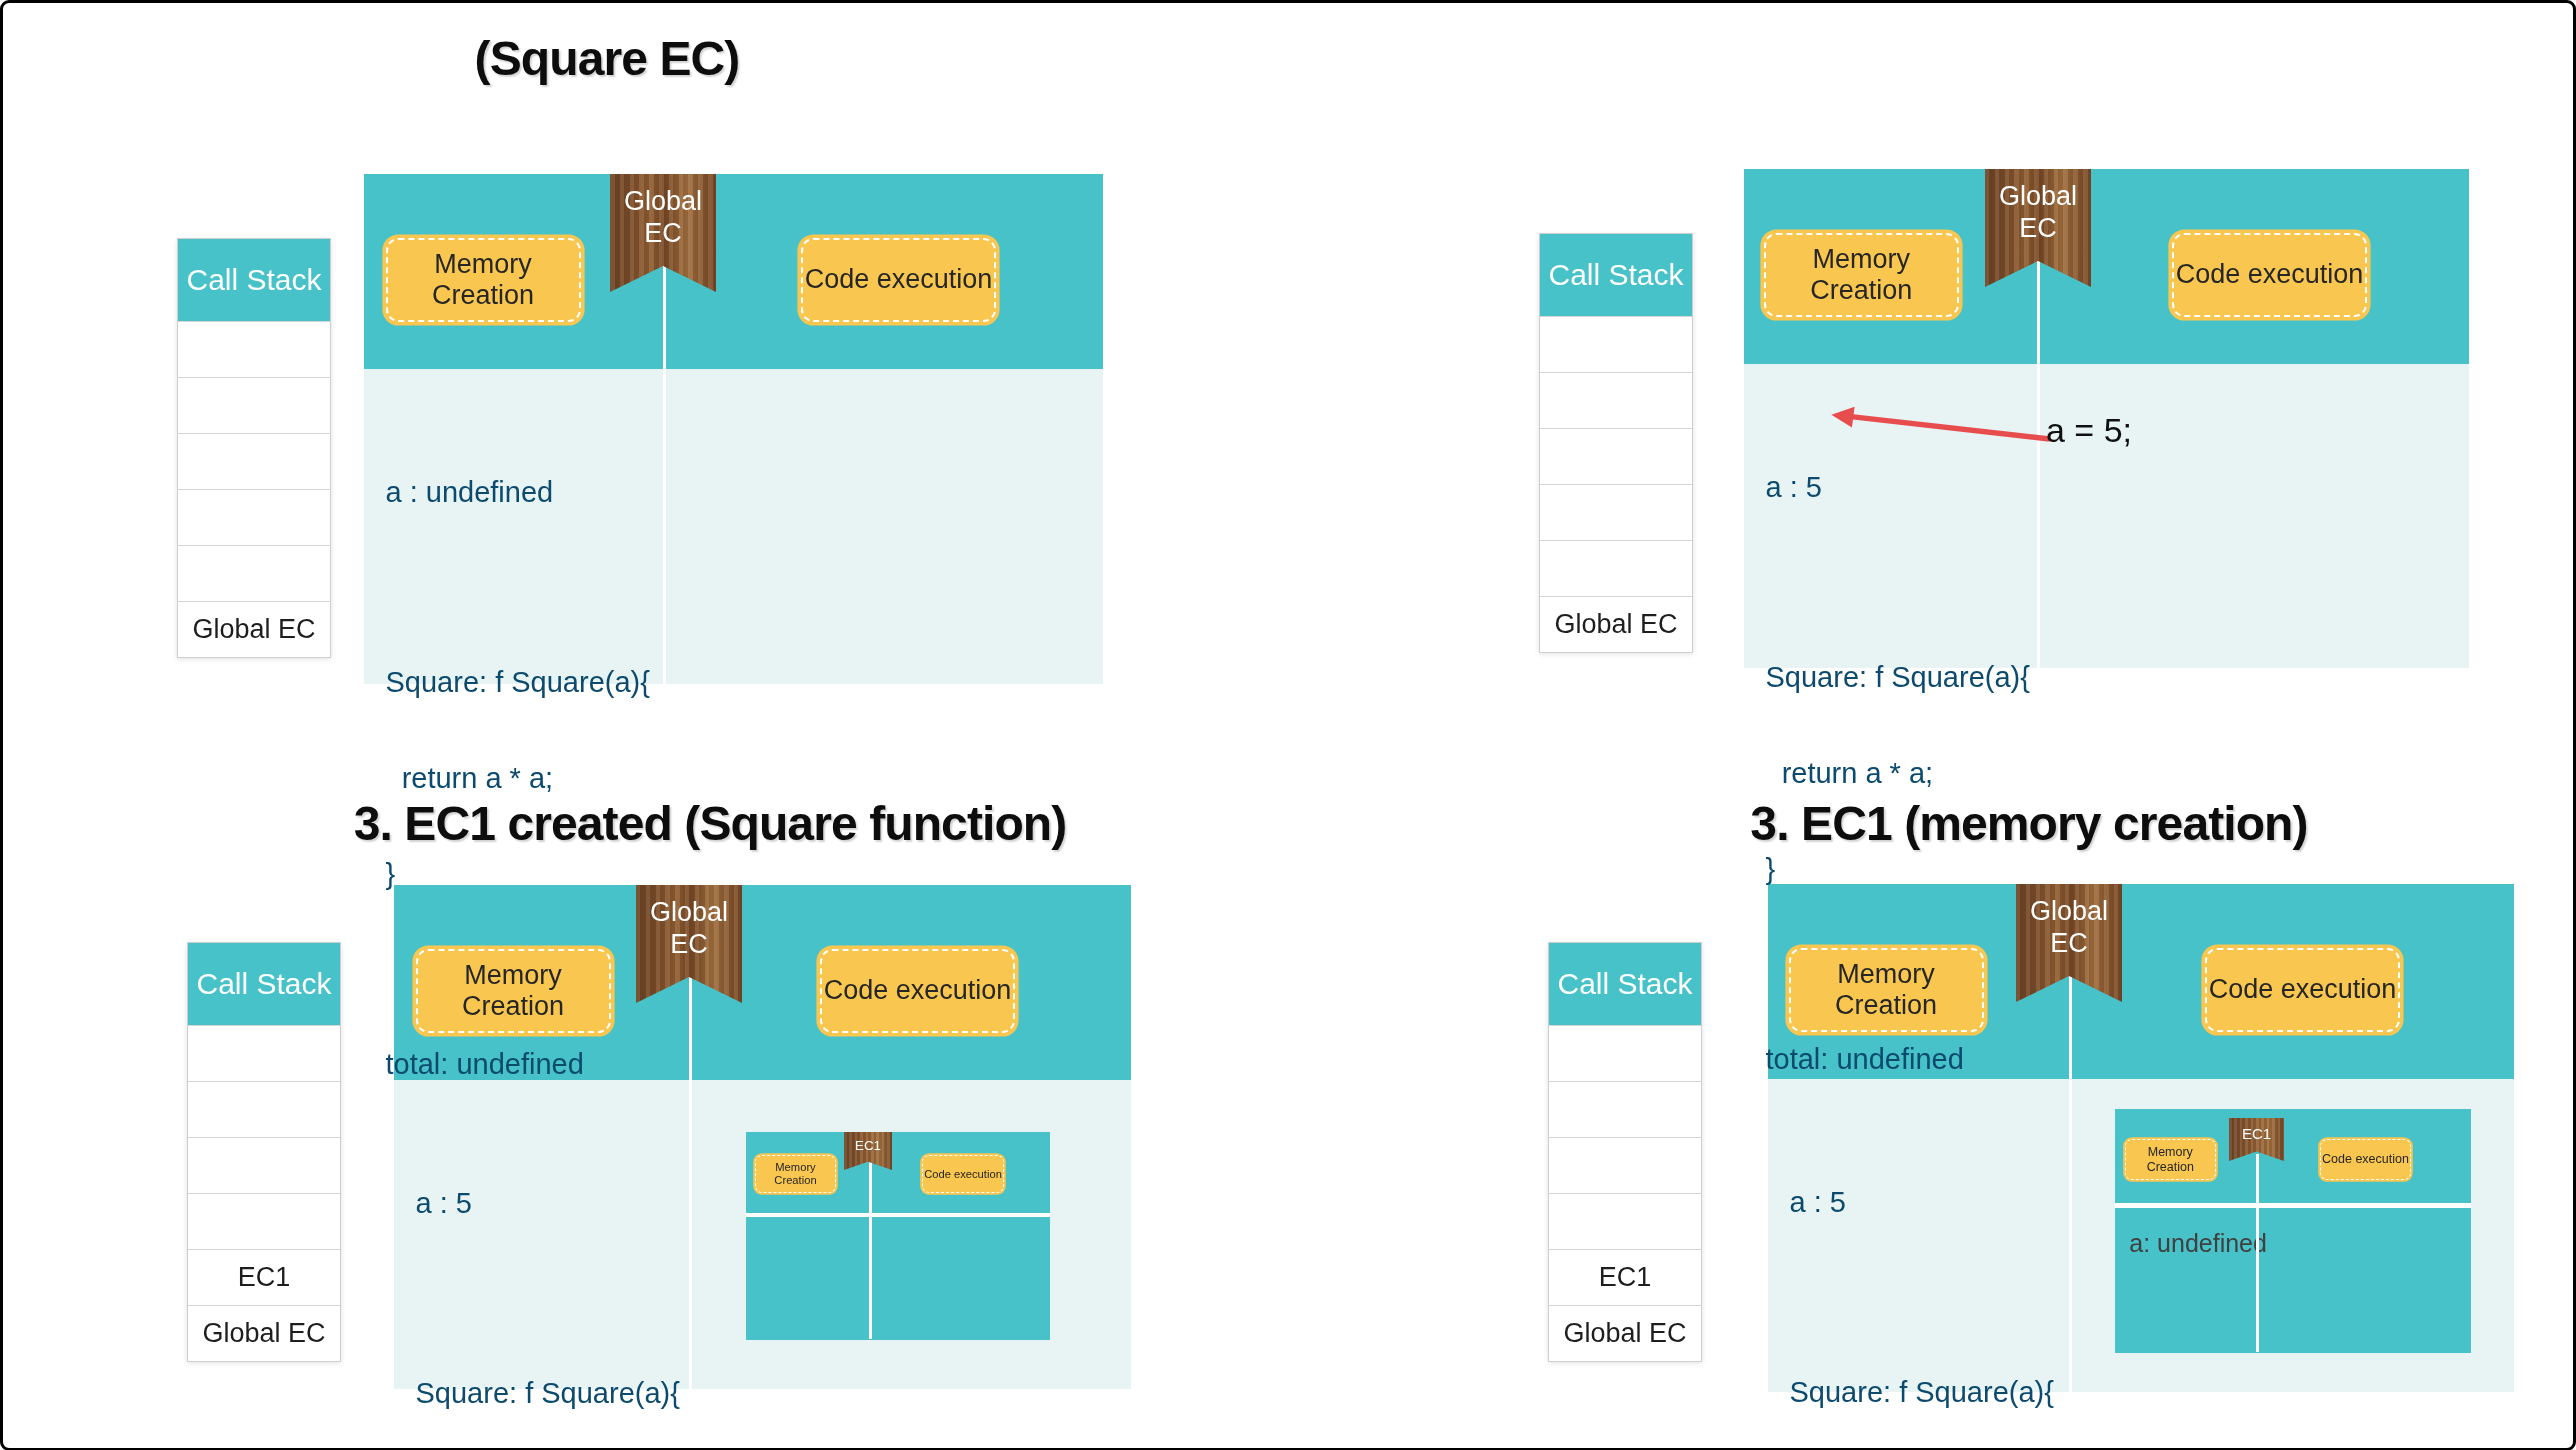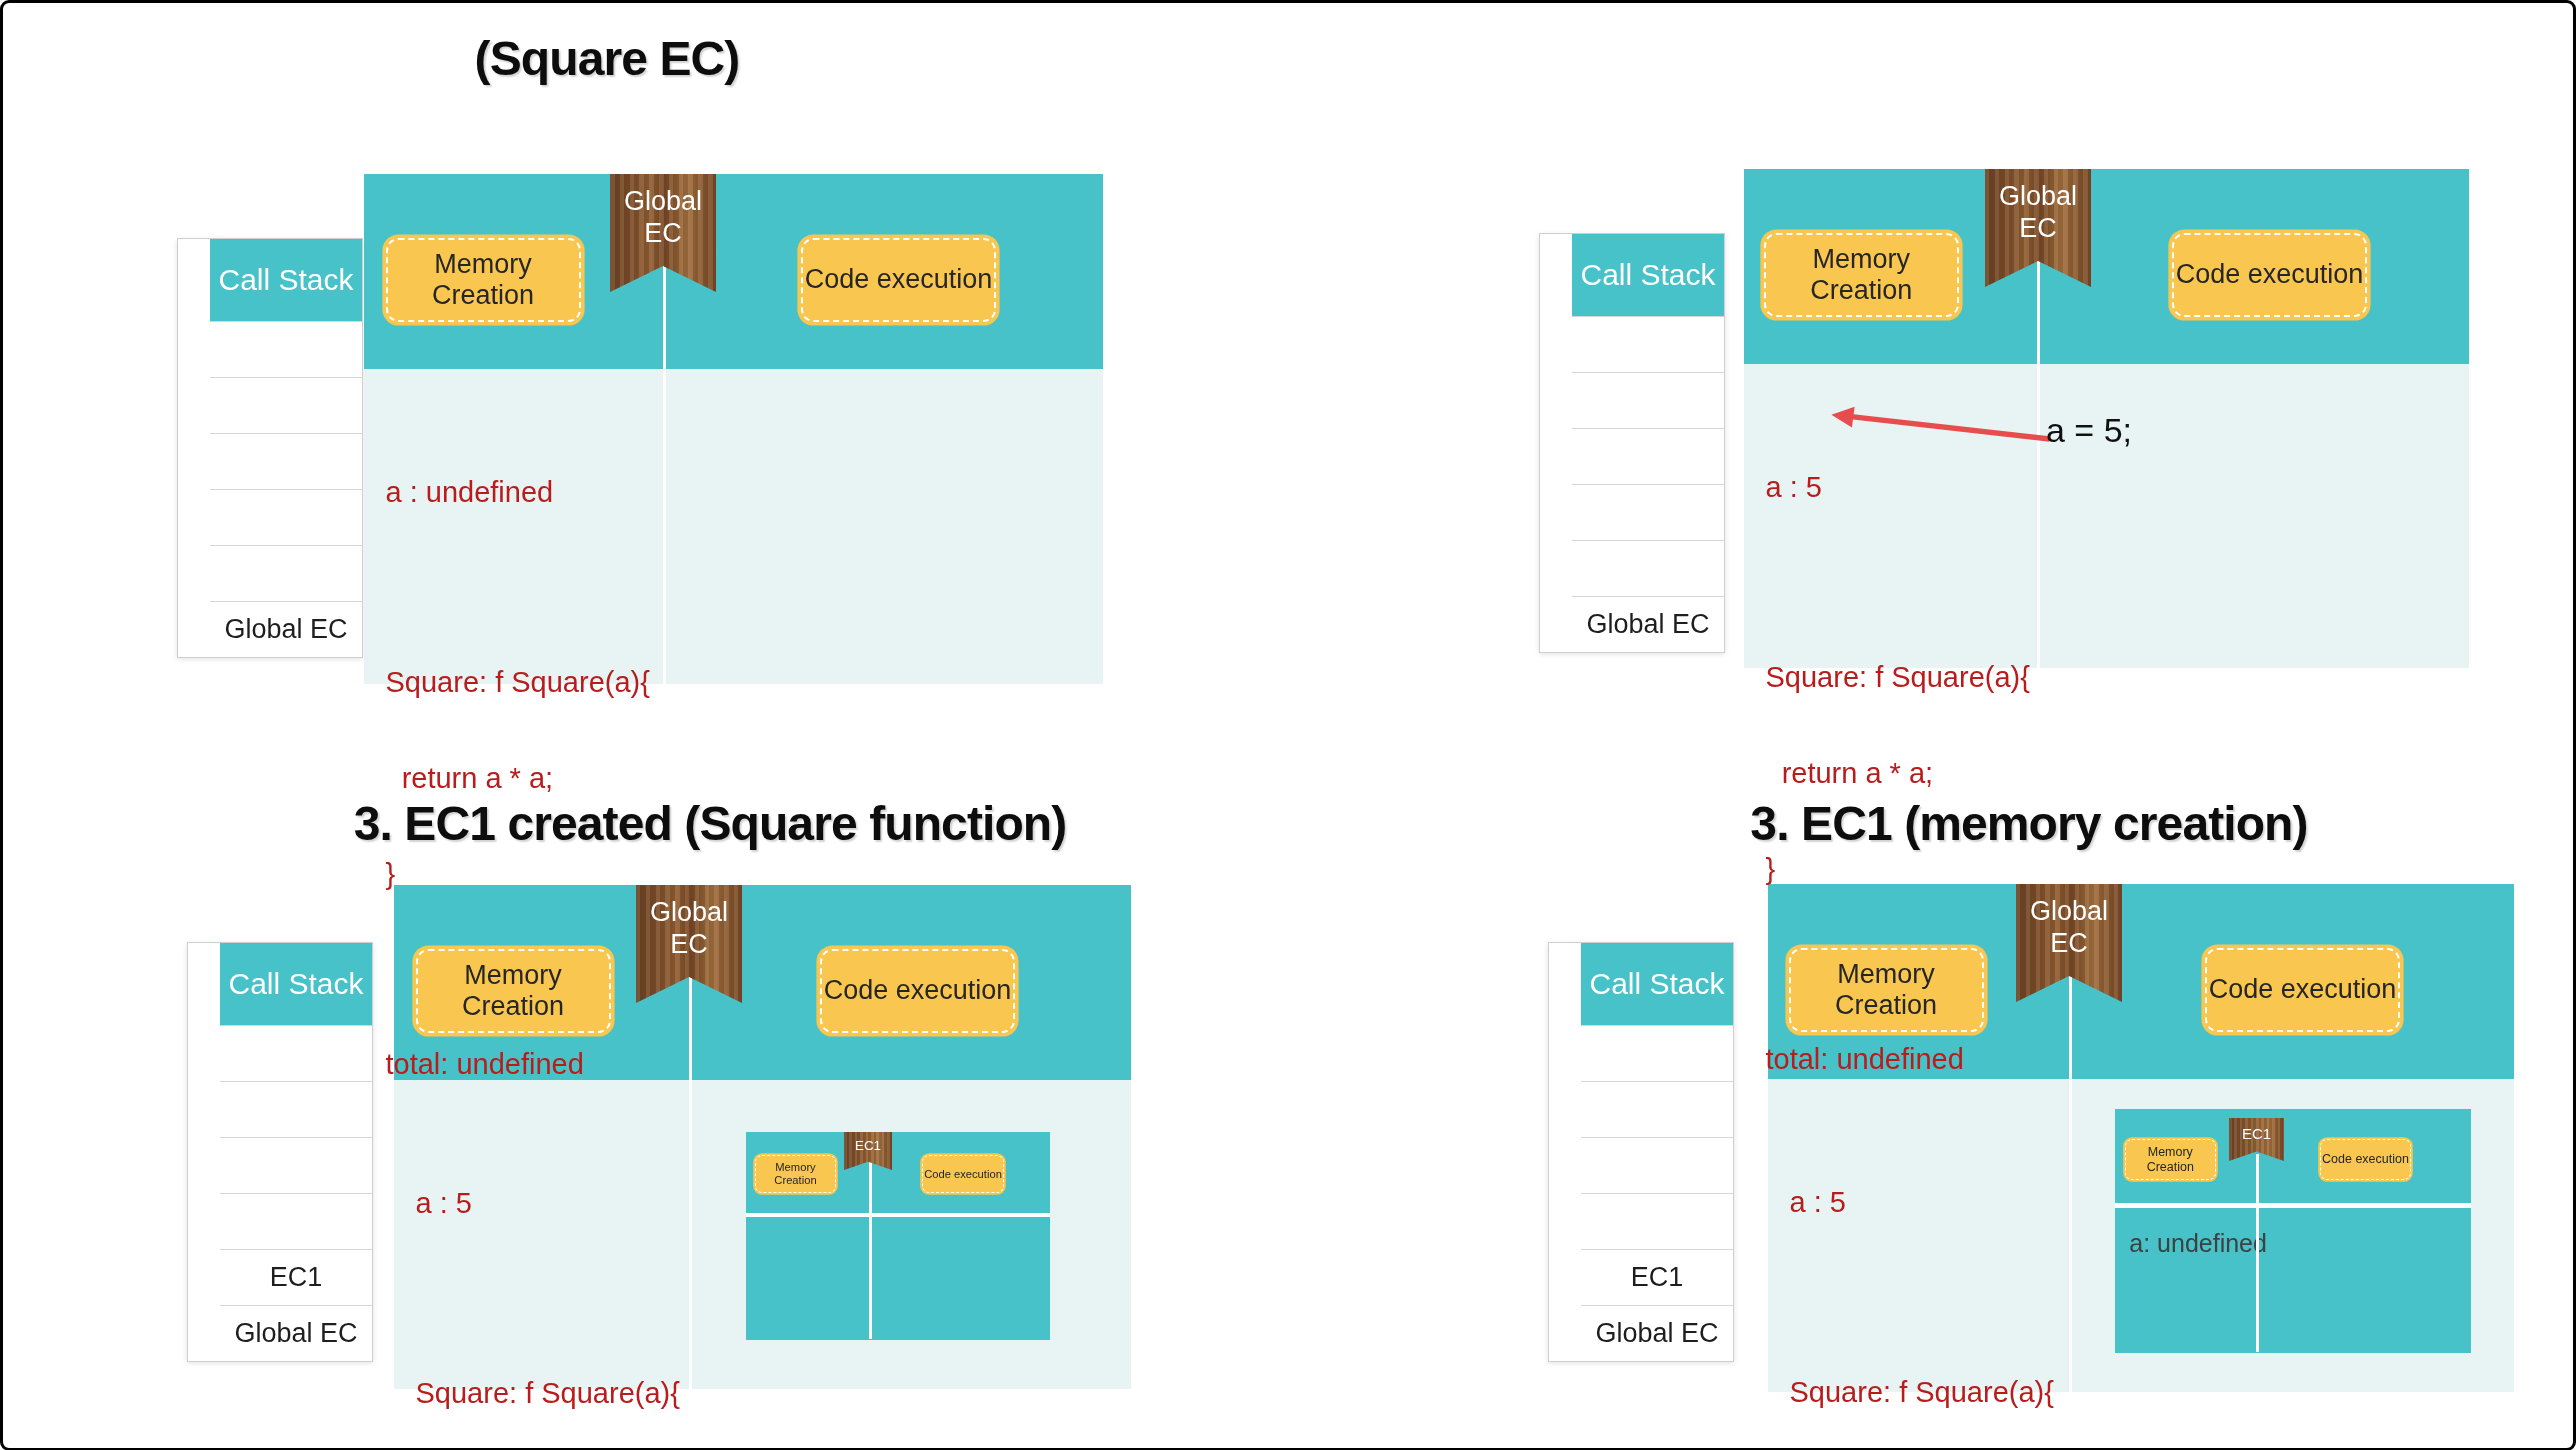--- a/index.html
+++ b/index.html
@@ -9,40 +9,40 @@
   html,body{margin:0;padding:0;background:#fff;}
   #stage{
     position:relative; width:2576px; height:1451px; background:#fff;
     border:3.6px solid #000; border-radius:9px; box-sizing:border-box; overflow:hidden;
     font-family:"Liberation Sans","DejaVu Sans",sans-serif; color:var(--ink);
   }
   .title{position:absolute; text-align:center; font-weight:bold; font-size:48px; line-height:1.22;
     color:#0d0d0d; letter-spacing:-0.9px; text-shadow:1.8px 1.8px 1.8px rgba(0,0,0,.18);}
   .title div{white-space:nowrap;}
   .callstack{position:absolute; width:152px; background:#fff; border:1.8px solid #cfcfcf;
-    box-shadow:0 1.8px 5.4px rgba(0,0,0,.12); box-sizing:content-box;padding-left:32px;}
+    box-shadow:0 1.8px 5.4px rgba(0,0,0,.12); box-sizing:content-box;}
   .cs-header{height:82px; background:var(--teal); color:#fff; display:flex; align-items:center;
     justify-content:center; text-align:center; font-size:30px; line-height:1.25; width:100%;}
   .cs-row{height:55px; border-top:1.8px solid #d6d6d6; display:flex; align-items:center;
     justify-content:center; font-size:27px; color:#1e1e1e; background:#fff;}
   .ecbox{position:absolute; background:var(--mint);}
   .ec-header{position:absolute; left:0; right:0; top:0; height:195px; background:var(--teal);}
   .ec-divider{position:absolute; width:2.7px; top:92px; bottom:0; background:#fff; z-index:1;}
   .ribbon{position:absolute; top:0; width:106px; height:118px; z-index:3;
     clip-path:polygon(0 0,100% 0,100% 100%,50% 78%,0 100%);
     background:
       repeating-linear-gradient(90deg, rgba(255,255,255,.07) 0 4.5px, rgba(0,0,0,.10) 4.5px 9.8px),
       linear-gradient(90deg,var(--wood1) 0%,#7d4e2a 18%,var(--wood2) 38%,#7a4a27 52%,var(--wood3) 72%,#8a5930 88%,#7a4a27 100%);
     color:#fff; font-size:27px; line-height:1.2; text-align:center; padding-top:10.7px; box-sizing:border-box;}
   .badge{position:absolute; top:64px; width:195px; height:84px; background:var(--yellow);
     border:2.7px dashed #fff; box-shadow:0 0 0 3.6px var(--yellow); border-radius:12.5px;
     display:flex; align-items:center; justify-content:center; text-align:center;
     font-size:27px; line-height:1.15; color:#262626; z-index:2; box-sizing:border-box;}
   .mem-content{position:absolute; left:21.5px; top:238px; width:268px; font-size:29px; line-height:32px;
-    color:#b91c1c; white-space:pre-wrap; z-index:2;}
+    color:#0c4a6e; white-space:pre-wrap; z-index:2;}
   .gap{height:30px;}
   .annotation{position:absolute; font-size:34px; color:#101010; z-index:2;}
   .arrow-svg{position:absolute; z-index:2;}
   .minibox{position:absolute; background:#fff; z-index:2;}
   .mini-header{background:var(--teal); position:relative; width:100%;}
   .mini-body{background:var(--teal); position:relative; width:100%;}
   .mini-divider{position:absolute; width:2.7px; background:#fff; bottom:0; z-index:3;}
   .mini-ribbon{position:absolute; z-index:4; clip-path:polygon(0 0,100% 0,100% 100%,50% 78%,0 100%);
     background:
       repeating-linear-gradient(90deg, rgba(255,255,255,.07) 0 2.7px, rgba(0,0,0,.10) 2.7px 5.4px),

